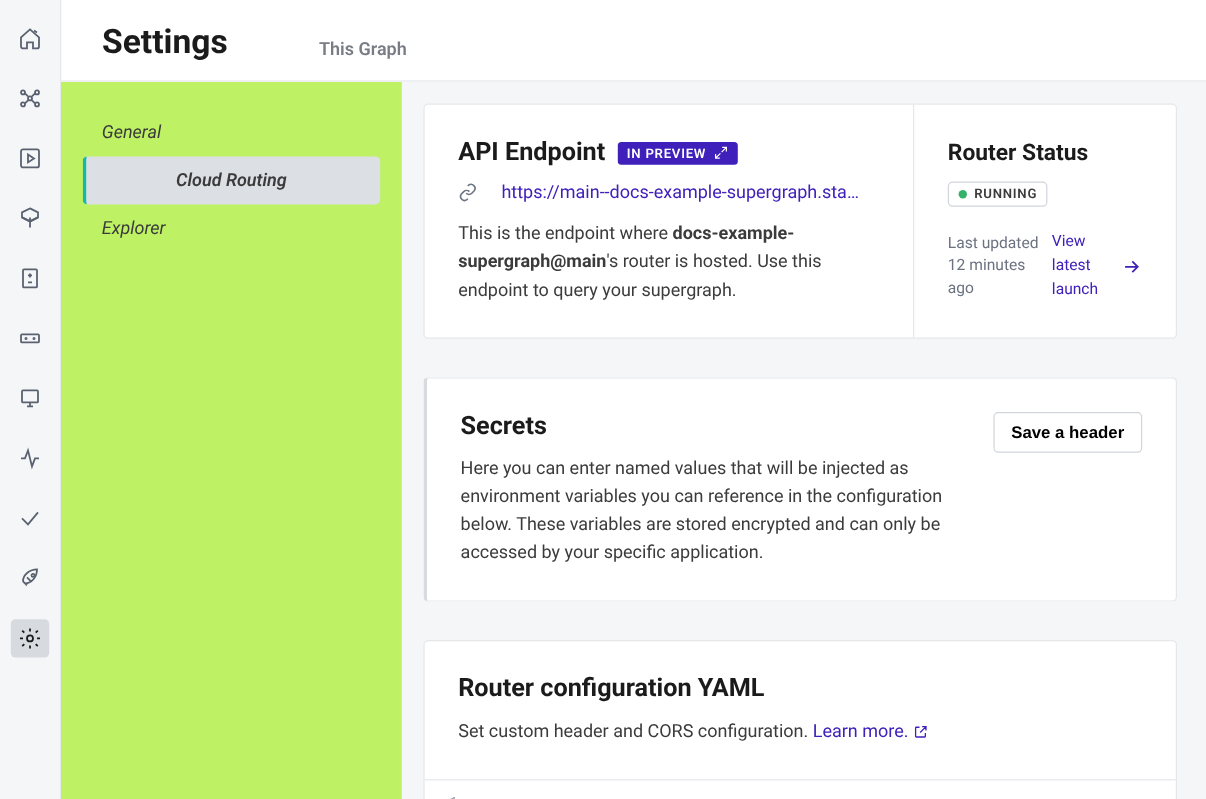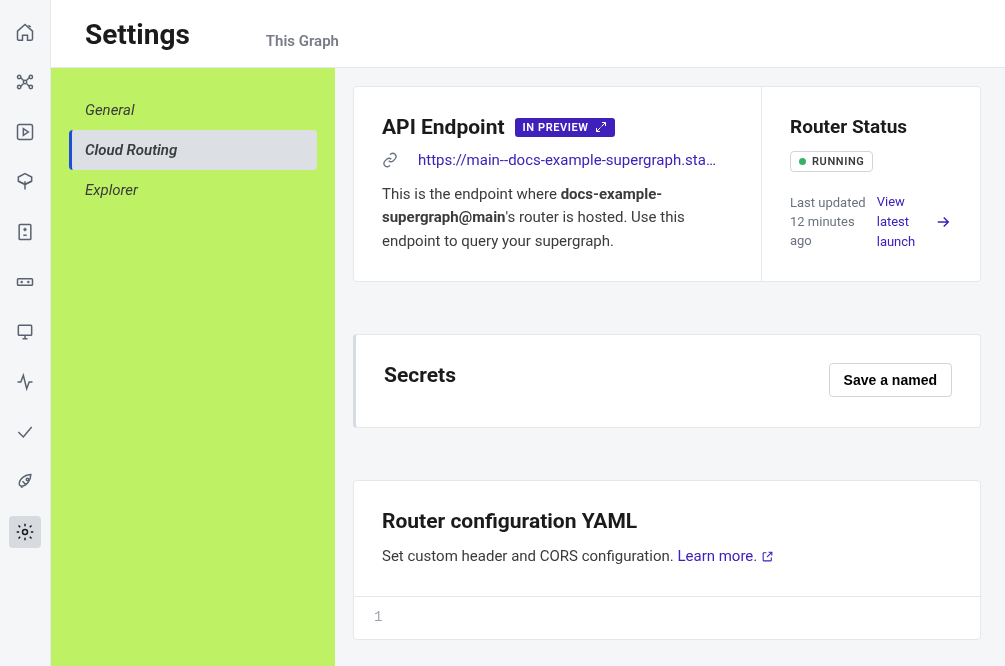--- a/index.html
+++ b/index.html
@@ -95,33 +95,34 @@
     }
     .side-item {
       padding: 11px 16px;
       border-radius: 4px;
       font-size: 15px;
       color: #3b3b3b;
       cursor: pointer;
     }
     .side-item.active {
       background: #dcdfe4;
-      border-left: 3px solid #1d4ed8;
+      border-left: 3px solid #14b8a6;
       font-weight: 600;
       padding-left: 13px;
+      text-align: center;
     }
     .content {
       flex: 1;
       padding: 18px 24px 18px 18px;
     }
     .card {
       background: #fff;
       border: 1px solid #e5e7eb;
       border-radius: 4px;
-      margin-bottom: 52px;
+      margin-bottom: 32px;
     }
     .card-row {
       display: flex;
     }
     .card-section {
       padding: 28px 28px 28px 28px;
     }
     .card-left {
       flex: 1;
       border-right: 1px solid #e5e7eb;
@@ -408,22 +409,23 @@
             </div>
           </div>
         </div>
       </div>
 
       <div class="card accent-bar">
         <div class="card-section">
           <div class="card-header-row">
             <div style="flex:1;">
               <div class="sec-title">Secrets</div>
-            </div>
-            <button class="btn">Save a named</button>
+              <div class="desc">Here you can enter named values that will be injected as environment variables you can reference in the configuration below. These variables are stored encrypted and can only be accessed by your specific application.</div>
+            </div>
+            <button class="btn">Save a header</button>
           </div>
         </div>
       </div>
 
       <div class="card">
         <div class="card-section" style="border-bottom:1px solid #e5e7eb;">
           <div class="sec-title">Router configuration YAML</div>
           <div class="desc">
             <span>Set custom header and CORS configuration. </span>
             <span class="learn-link">

